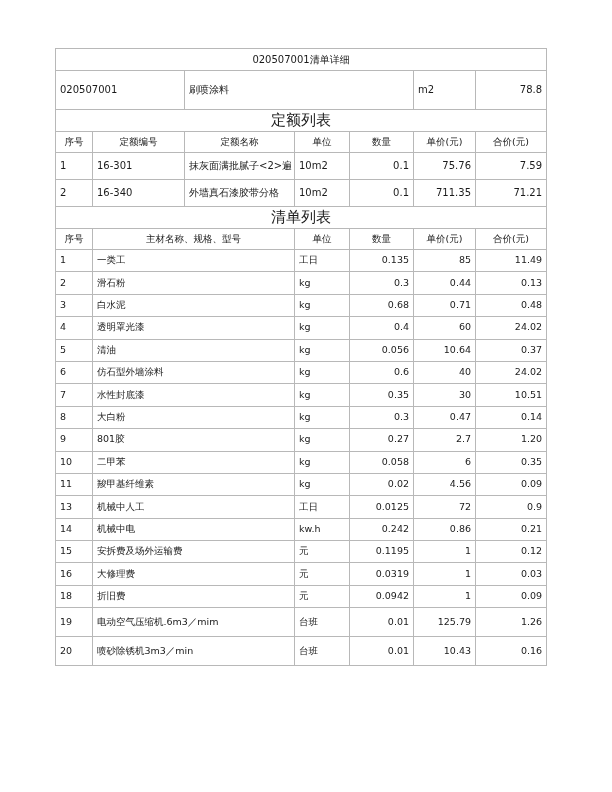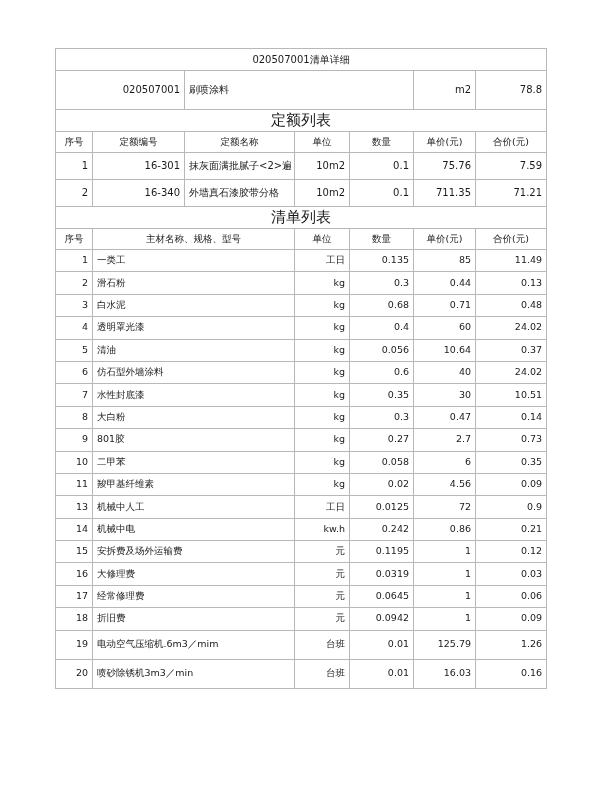--- a/index.html
+++ b/index.html
@@ -33,21 +33,21 @@
   #detail-table td,
   #detail-table th {
     border: 1px solid #b8b8b8;
     padding: 0 4px;
     font-weight: normal;
     vertical-align: middle;
     line-height: 1.15;
     overflow: hidden;
     white-space: nowrap;
   }
-  .t-center { text-align: right; }
+  .t-center { text-align: left; }
   .t-left   { text-align: left; }
   .t-right  { text-align: right; }
 
   .title-row td {
     height: 21px;
     text-align: center;
     font-size: 10px;
   }
   .section-row td {
     height: 21px;
@@ -215,21 +215,21 @@
           <td class="t-right num">0.3</td>
           <td class="t-right num">0.47</td>
           <td class="t-right num">0.14</td>
         </tr>
         <tr class="mat-row">
           <td class="t-center num">9</td>
           <td class="t-left" colspan="2">801胶</td>
           <td class="t-center">kg</td>
           <td class="t-right num">0.27</td>
           <td class="t-right num">2.7</td>
-          <td class="t-right num">0.73</td>
+          <td class="t-right num">1.20</td>
         </tr>
         <tr class="mat-row">
           <td class="t-center num">10</td>
           <td class="t-left" colspan="2">二甲苯</td>
           <td class="t-center">kg</td>
           <td class="t-right num">0.058</td>
           <td class="t-right num">6</td>
           <td class="t-right num">0.35</td>
         </tr>
         <tr class="mat-row">
@@ -264,28 +264,20 @@
           <td class="t-right num">1</td>
           <td class="t-right num">0.12</td>
         </tr>
         <tr class="mat-row">
           <td class="t-center num">16</td>
           <td class="t-left" colspan="2">大修理费</td>
           <td class="t-center">元</td>
           <td class="t-right num">0.0319</td>
           <td class="t-right num">1</td>
           <td class="t-right num">0.03</td>
-        </tr>
-        <tr class="mat-row">
-          <td class="t-center num">17</td>
-          <td class="t-left" colspan="2">经常修理费</td>
-          <td class="t-center">元</td>
-          <td class="t-right num">0.0645</td>
-          <td class="t-right num">1</td>
-          <td class="t-right num">0.06</td>
         </tr>
         <tr class="mat-row">
           <td class="t-center num">18</td>
           <td class="t-left" colspan="2">折旧费</td>
           <td class="t-center">元</td>
           <td class="t-right num">0.0942</td>
           <td class="t-right num">1</td>
           <td class="t-right num">0.09</td>
         </tr>
         <tr class="mat-row tall">
@@ -294,20 +286,20 @@
           <td class="t-center">台班</td>
           <td class="t-right num">0.01</td>
           <td class="t-right num">125.79</td>
           <td class="t-right num">1.26</td>
         </tr>
         <tr class="mat-row tall">
           <td class="t-center num">20</td>
           <td class="t-left" colspan="2">喷砂除锈机3m3／min</td>
           <td class="t-center">台班</td>
           <td class="t-right num">0.01</td>
-          <td class="t-right num">16.03</td>
+          <td class="t-right num">10.43</td>
           <td class="t-right num">0.16</td>
         </tr>
 
     </tbody>
   </table>
 
 </div>
 
 </body></html>

